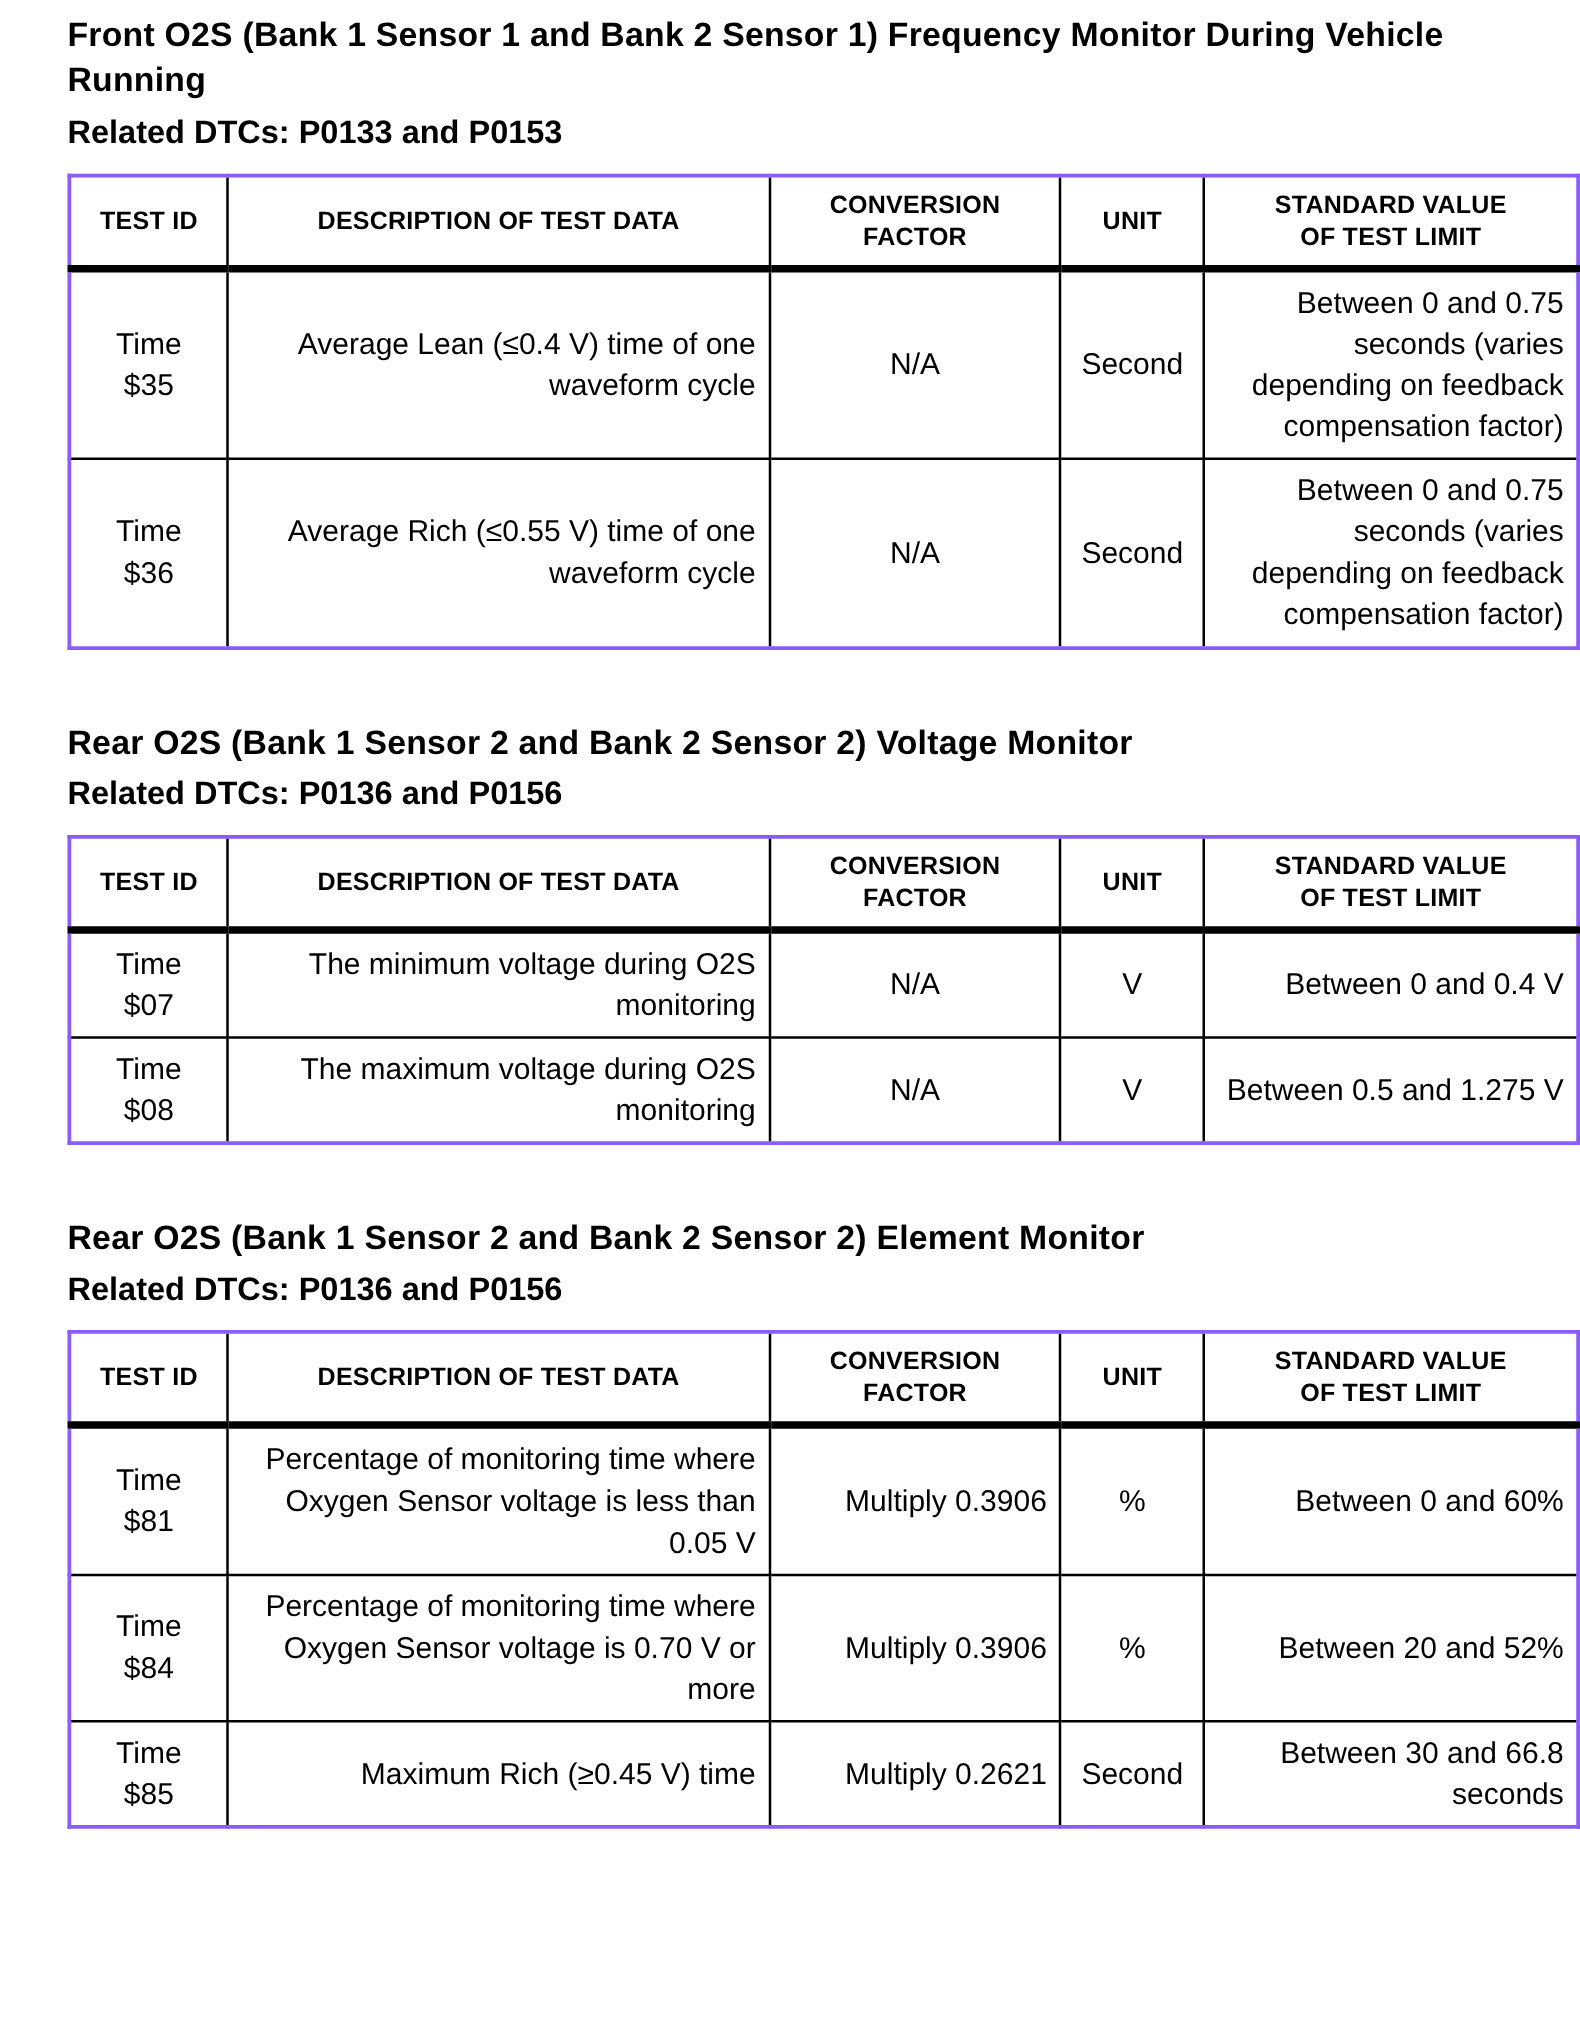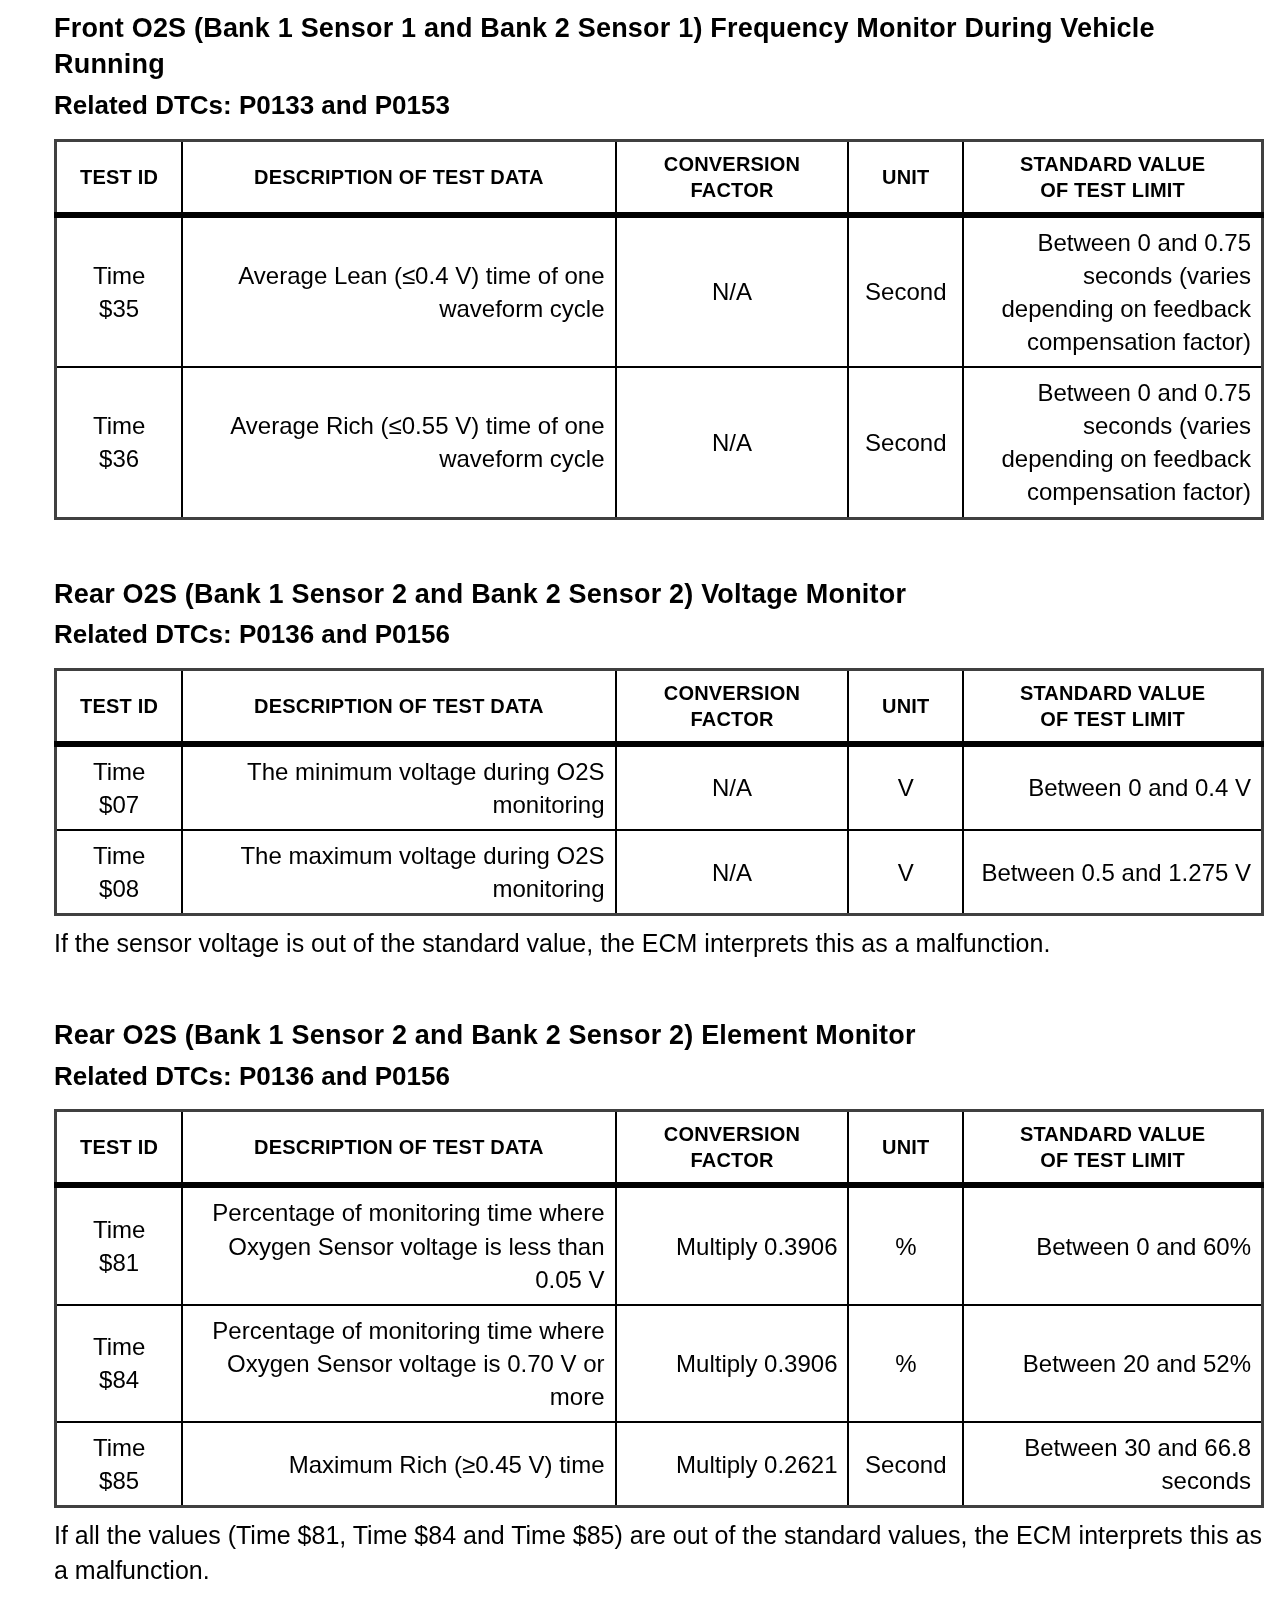--- a/index.html
+++ b/index.html
@@ -33,21 +33,21 @@
   .related {
     font-size: 26px;
     line-height: 1.3;
     margin: 0 0 16px 0;
     font-weight: bold;
   }
   table.spec {
     width: 100%;
     border-collapse: collapse;
     table-layout: fixed;
-    border: 3px solid #404040;
+    border: 3px solid #8b5cf6;
   }
   table.spec th,
   table.spec td {
     border: 2px solid #000;
     white-space: pre-line;
     overflow-wrap: break-word;
   }
   table.spec th {
     font-size: 20px;
     font-weight: bold;
@@ -159,21 +159,20 @@
         <tr>
           <td class="c-center">Time
 $08</td>
           <td class="c-left">The maximum voltage during O2S monitoring</td>
           <td class="c-center">N/A</td>
           <td class="c-center">V</td>
           <td class="c-left">Between 0.5 and 1.275 V</td>
         </tr>
       </tbody>
     </table>
-    <p class="note">If the sensor voltage is out of the standard value, the ECM interprets this as a malfunction.</p>
   </section>
 
   <section class="block">
     <h2 class="title">Rear O2S (Bank 1 Sensor 2 and Bank 2 Sensor 2) Element Monitor</h2>
     <p class="related">Related DTCs: P0136 and P0156</p>
     <table class="spec">
       <colgroup>
         <col class="w-testid">
           <col class="w-desc">
           <col class="w-conv">
@@ -211,16 +210,15 @@
         <tr>
           <td class="c-center">Time
 $85</td>
           <td class="c-left">Maximum Rich (≥0.45 V) time</td>
           <td class="c-left">Multiply 0.2621</td>
           <td class="c-center">Second</td>
           <td class="c-left">Between 30 and 66.8 seconds</td>
         </tr>
       </tbody>
     </table>
-    <p class="note">If all the values (Time $81, Time $84 and Time $85) are out of the standard values, the ECM interprets this as a malfunction.</p>
   </section>
 
 </div>
 
 </body></html>

